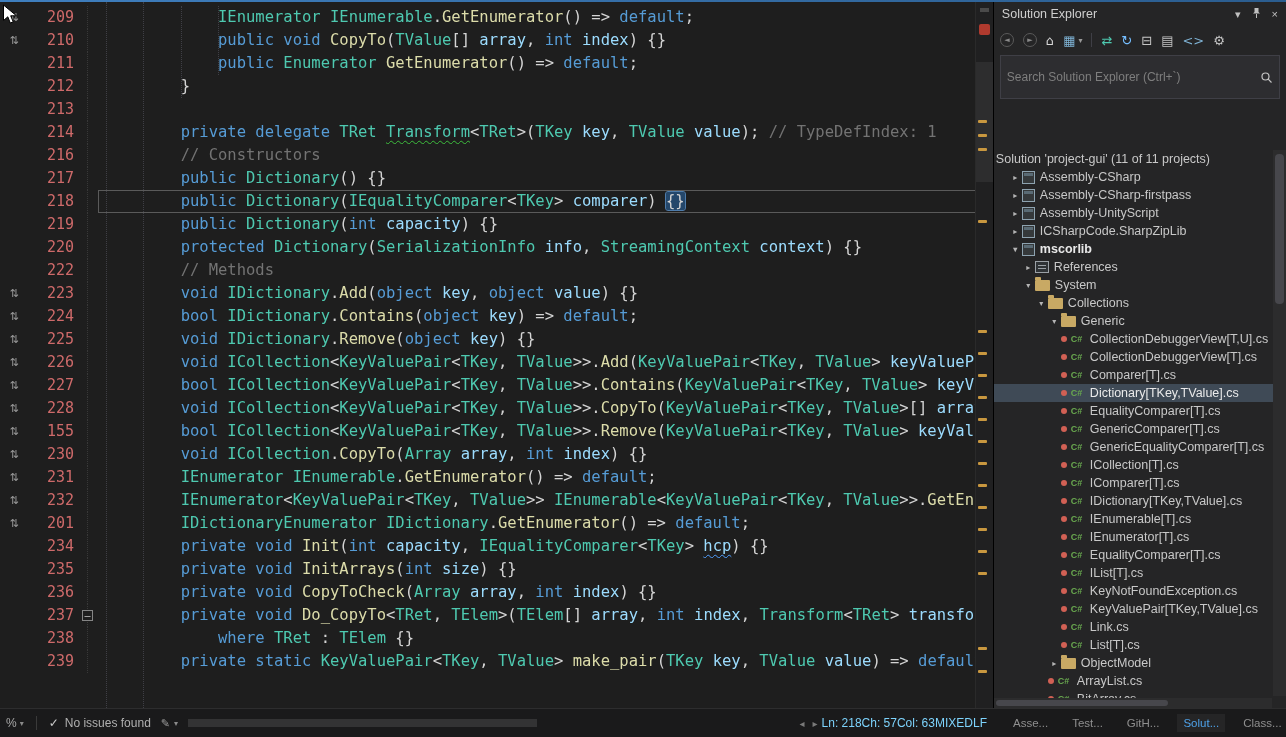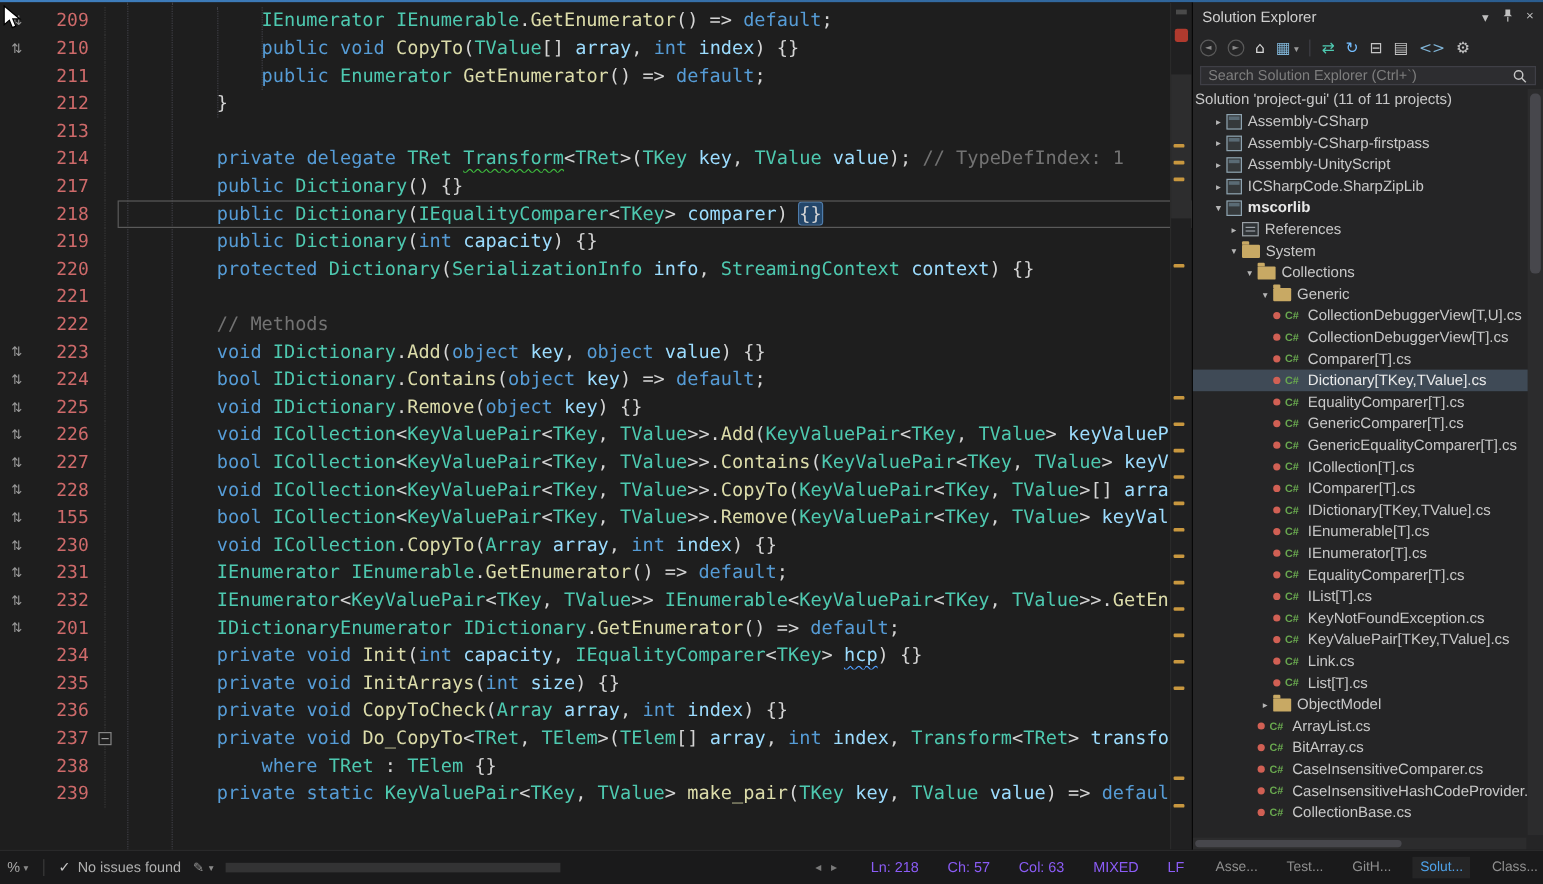--- a/index.html
+++ b/index.html
@@ -41,26 +41,26 @@
   .se-pane { flex:1; background:#252526; border-left:1px solid #000; display:flex; flex-direction:column; }
   .se-title { height:24px; display:flex; align-items:center; padding:0 8px; color:#cfcfcf; font-size:12.5px; }
   .se-title .spacer { flex:1; }
   .se-title .tb-ic { color:#c0c0c0; margin-left:10px; font-size:11px; cursor:default; }
   .se-toolbar { height:28px; display:flex; align-items:center; padding:0 6px; gap:9px; }
   .tbi { font-size:13px; line-height:1; cursor:default; font-family:"DejaVu Sans",sans-serif; }
   .tbi.circ { border:1px solid #5a5a5a; border-radius:50%; width:14px; height:14px; font-size:7px;
               display:flex; align-items:center; justify-content:center; }
   .tb-sep { width:1px; height:14px; background:#3f3f46; }
   .tb-caret { color:#9a9a9a; font-size:8px; margin-left:-6px; }
-  .se-search { height:16px; margin:1px 6px 3px 6px; background:#2d2d30; border:1px solid #3f3f46;
+  .se-search { height:44px; margin:1px 6px 3px 6px; background:#2d2d30; border:1px solid #3f3f46;
                display:flex; align-items:center; padding:0 6px; }
   .se-search input { flex:1; background:transparent; border:none; outline:none; color:#cccccc; font-size:12px;
                      font-family:"Liberation Sans",sans-serif; }
   .se-search input::placeholder { color:#7e7e7e; }
-  .tree-wrap { flex:1; position:relative; overflow:hidden; }
+  .tree-wrap { flex:1; position:relative; overflow:hidden;margin-top:48px; }
   .tree-row { height:18px; display:flex; align-items:center; font-size:12.5px; color:#c8c8c8; white-space:nowrap; }
   .tree-row.sel { background:#3f4a56; color:#eaeaea; }
   .tree-row.bold { font-weight:bold; color:#e8e8e8; }
   .arrow { width:13px; flex:none; text-align:center; color:#b5b5b5; font-size:8px; }
   .folder-ic { width:15px; height:11px; background:#c8a964; border-radius:1px; position:relative; margin-right:5px; flex:none; }
   .folder-ic::before { content:''; position:absolute; top:-3px; left:0; width:6px; height:3px; background:#c8a964; border-radius:1px 1px 0 0; }
   .cs-ic { width:16px; flex:none; font-weight:bold; font-size:9px; color:#69a84f; margin-right:3px; }
   .dot-ic { width:6px; height:6px; border-radius:3px; background:#d16054; margin-right:4px; flex:none; }
   .proj-ic { width:13px; height:13px; border:1px solid #8ea3b0; background:#35393b; margin-right:5px; flex:none; position:relative; }
   .proj-ic::before { content:''; position:absolute; top:1px; left:1px; right:1px; height:3px; background:#5a6b75; }
@@ -76,21 +76,21 @@
   .ed-status { width:997px; flex:none; display:flex; align-items:center; padding:0 10px 0 6px; color:#b0b0b0; font-size:12px; }
   .zoom { display:flex; align-items:center; gap:3px; color:#a8a8a8; }
   .caret-sm { font-size:8px; color:#8a8a8a; }
   .st-sep { width:1px; height:14px; background:#3a3a3a; margin:0 12px; }
   .health { display:flex; align-items:center; gap:6px; }
   .hicon { color:#c8c8c8; font-size:12px; }
   .edit-ic { color:#9a9a9a; margin:0 4px 0 10px; font-size:11px; }
   .htrack { flex:1; height:12px; margin:0 8px; position:relative; }
   .hthumb { position:absolute; left:2px; top:2px; height:8px; width:58%; background:#333334; }
   .harrow { color:#7a7a7a; font-size:10px; margin:0 4px; }
-  .stat { margin-left:24px; color:#8b5cf6; }
+  .stat { margin-left:0; color:#7dd3fc; }
   .panel-tabs { flex:1; display:flex; align-items:center; gap:12px; padding-left:10px; font-size:11.5px; color:#8f8f8f; }
   .ptab { padding:3px 6px; cursor:default; }
   .ptab.sel { background:#252526; color:#4ea1e8; }
 </style>
 </head>
 <body>
 
 <div class="top-accent"></div>
 
 <div class="app">
@@ -134,20 +134,26 @@
           <div class="codetext"></div>
         </div>
         <div class="ln-row">
           <div class="gmargin"></div>
           <div class="lnum">214</div>
           <div class="fold"></div>
           <div class="codetext"><span class="tk-o">        </span><span class="tk-k">private</span><span class="tk-o"> </span><span class="tk-k">delegate</span><span class="tk-o"> </span><span class="tk-t">TRet</span><span class="tk-o"> </span><span class="tk-t sq-g">Transform</span><span class="tk-o">&lt;</span><span class="tk-t">TRet</span><span class="tk-o">&gt;(</span><span class="tk-t">TKey</span><span class="tk-o"> </span><span class="tk-p">key</span><span class="tk-o">, </span><span class="tk-t">TValue</span><span class="tk-o"> </span><span class="tk-p">value</span><span class="tk-o">); </span><span class="tk-c">// TypeDefIndex: 1</span></div>
         </div>
         <div class="ln-row">
           <div class="gmargin"></div>
+          <div class="lnum">216</div>
+          <div class="fold"></div>
+          <div class="codetext"><span class="tk-o">        </span><span class="tk-c">// Constructors</span></div>
+        </div>
+        <div class="ln-row">
+          <div class="gmargin"></div>
           <div class="lnum">217</div>
           <div class="fold"></div>
           <div class="codetext"><span class="tk-o">        </span><span class="tk-k">public</span><span class="tk-o"> </span><span class="tk-t">Dictionary</span><span class="tk-o">() {}</span></div>
         </div>
         <div class="ln-row">
           <div class="gmargin"></div>
           <div class="lnum">218</div>
           <div class="fold"></div>
           <div class="codetext cur"><span class="tk-o">        </span><span class="tk-k">public</span><span class="tk-o"> </span><span class="tk-t">Dictionary</span><span class="tk-o">(</span><span class="tk-t">IEqualityComparer</span><span class="tk-o">&lt;</span><span class="tk-t">TKey</span><span class="tk-o">&gt; </span><span class="tk-p">comparer</span><span class="tk-o">) </span><span class="tk-o brace-sel">{}</span></div>
         </div>
@@ -155,26 +161,20 @@
           <div class="gmargin"></div>
           <div class="lnum">219</div>
           <div class="fold"></div>
           <div class="codetext"><span class="tk-o">        </span><span class="tk-k">public</span><span class="tk-o"> </span><span class="tk-t">Dictionary</span><span class="tk-o">(</span><span class="tk-k">int</span><span class="tk-o"> </span><span class="tk-p">capacity</span><span class="tk-o">) {}</span></div>
         </div>
         <div class="ln-row">
           <div class="gmargin"></div>
           <div class="lnum">220</div>
           <div class="fold"></div>
           <div class="codetext"><span class="tk-o">        </span><span class="tk-k">protected</span><span class="tk-o"> </span><span class="tk-t">Dictionary</span><span class="tk-o">(</span><span class="tk-t">SerializationInfo</span><span class="tk-o"> </span><span class="tk-p">info</span><span class="tk-o">, </span><span class="tk-t">StreamingContext</span><span class="tk-o"> </span><span class="tk-p">context</span><span class="tk-o">) {}</span></div>
-        </div>
-        <div class="ln-row">
-          <div class="gmargin"></div>
-          <div class="lnum">221</div>
-          <div class="fold"></div>
-          <div class="codetext"></div>
         </div>
         <div class="ln-row">
           <div class="gmargin"></div>
           <div class="lnum">222</div>
           <div class="fold"></div>
           <div class="codetext"><span class="tk-o">        </span><span class="tk-c">// Methods</span></div>
         </div>
         <div class="ln-row">
           <div class="gmargin">⇅</div>
           <div class="lnum">223</div>

